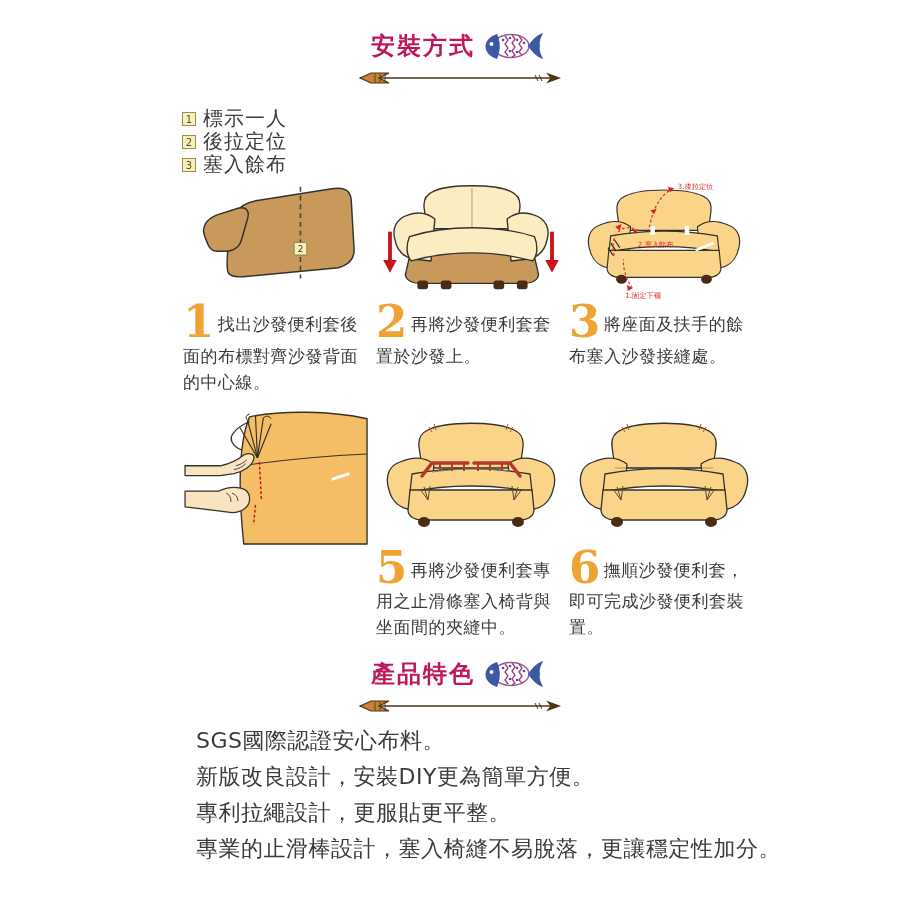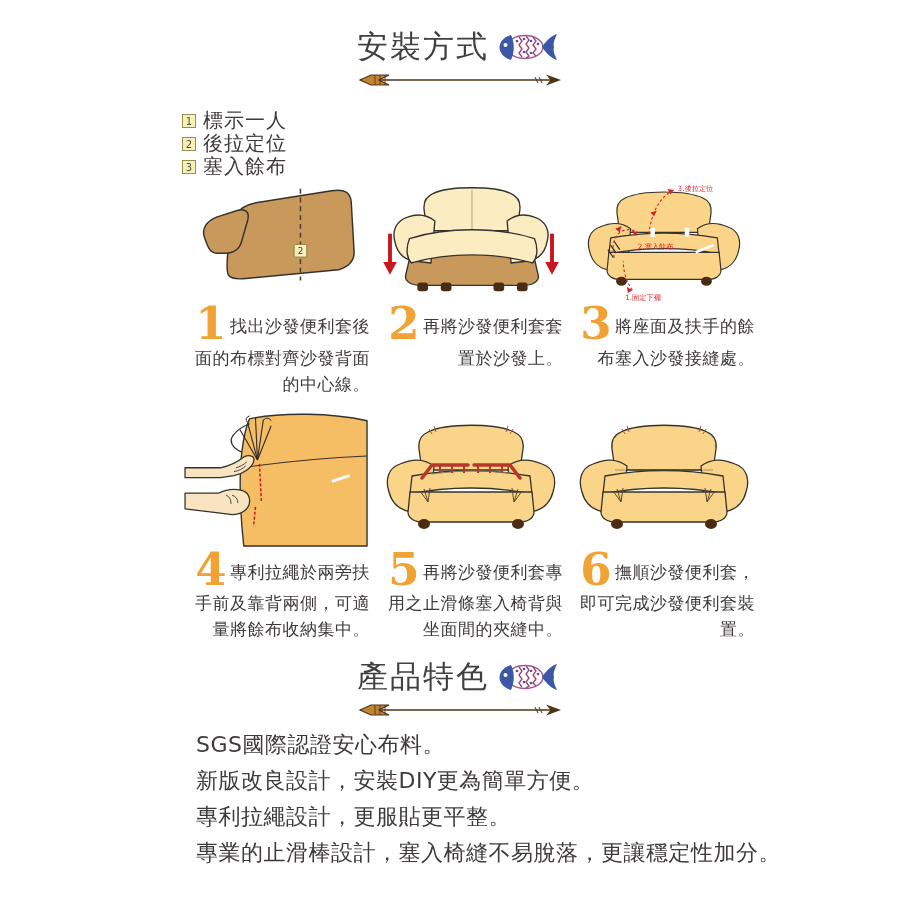--- a/index.html
+++ b/index.html
@@ -13,21 +13,21 @@
   }
   .page { width: 916px; height: 916px; position: relative; }
 
   
   .section-header { text-align: center; }
   .section-header.install { padding-top: 26px; }
   .section-header.features { }
   .header-inner { display: inline-block; }
   .header-row { display: flex; align-items: center; justify-content: center; gap: 8px; }
   .header-title {
-    font-size: 31px; font-weight: normal; color: #404040; letter-spacing: 2px;
+    font-size: 24px; font-weight: bold; color: #be185d; letter-spacing: 2px;
   }
   .header-arrow { display: block; margin: 3px auto 0 auto; }
 
   
   .legend { margin: 22px 0 2px 182px; }
   .legend-row { display: flex; align-items: center; height: 19px; margin-bottom: 4px; }
   .legend-box {
     width: 14px; height: 14px; background: #f7f0bb; border: 1px solid #98914e;
     font-size: 10px; line-height: 13px; text-align: center; color: #55502e; flex: 0 0 auto;
   }
@@ -36,21 +36,20 @@
   
   .steps-grid {
     width: 578px; margin: 2px 0 0 183px;
     display: grid; grid-template-columns: 193px 193px 192px;
   }
   .step-cell { padding-right: 6px; }
   .step-illu { display: block; }
   .step-text {
     font-size: 17px; line-height: 26px; letter-spacing: 0.5px;
     margin: 2px 0 14px 0;
-    text-align: right;
   }
   .step-num {
     font-family: "DejaVu Serif", "Liberation Serif", serif;
     font-weight: bold; font-size: 45px; line-height: 0.9;
     color: #f0a334; margin-right: 3px; vertical-align: -7px;
   }
 
   
   .features-list { margin: 14px 0 0 196px; }
   .feature-item { font-size: 22px; line-height: 23px; margin-bottom: 13px; letter-spacing: 0.5px; }
@@ -189,21 +188,20 @@
         <path d="M80,9 q5,-4 8,1" fill="none" stroke="#2a2a2a" stroke-width="1"></path>
         <line x1="76" y1="54" x2="78" y2="92" stroke="#c8161d" stroke-width="1.5" stroke-dasharray="3,2"></line>
         <line x1="72" y1="98" x2="70" y2="118" stroke="#c8161d" stroke-width="1.5" stroke-dasharray="3,2"></line>
         <path d="M0,58 L36,58 C46,56 54,52 60,47 C66,44 72,46 70,52 C68,58 60,64 50,66 L36,68 L0,68 Z" fill="#f8e4c0" stroke="#35322d" stroke-width="1.3" stroke-linejoin="round"></path>
         <path d="M52,58 C56,57 60,55 63,52" fill="none" stroke="#35322d" stroke-width="0.9"></path>
         <path d="M50,62 C55,61 59,59 62,56" fill="none" stroke="#35322d" stroke-width="0.9"></path>
         <path d="M0,84 L34,84 C38,82 44,80 50,80 C60,80 66,84 66,92 C66,100 58,106 48,106 L34,104 L0,100 Z" fill="#f8e4c0" stroke="#35322d" stroke-width="1.3" stroke-linejoin="round"></path>
         <path d="M48,86 q6,2 6,8" fill="none" stroke="#35322d" stroke-width="0.9"></path>
         <path d="M42,86 q5,2 5,9" fill="none" stroke="#35322d" stroke-width="0.9"></path>
       </svg>
-      <div class="step-text"><span class="step-num">4</span><span>專利拉繩於兩旁扶手前及靠背兩側，可適量將餘布收納集中。</span></div>
     </div>
 
     <div class="step-cell">
       <svg class="step-illu" width="190" height="137" viewBox="0 0 190 135">
         <path d="M52,20 C70,11 120,11 138,20 C145,23 148,29 147,37 L144,58 L46,58 L43,37 C42,29 45,23 52,20 Z" fill="#f9d489" stroke="#35322d" stroke-width="1.3" stroke-linejoin="round"></path>
         <path d="M24,52 C12,56 9,68 13,80 C16,92 25,99 37,100 L54,101 L58,54 C46,45 34,48 24,52 Z" fill="#f9d489" stroke="#35322d" stroke-width="1.3" stroke-linejoin="round"></path>
         <path d="M166,52 C178,56 181,68 177,80 C174,92 165,99 153,100 L136,101 L132,54 C144,45 156,48 166,52 Z" fill="#f9d489" stroke="#35322d" stroke-width="1.3" stroke-linejoin="round"></path>
         <path d="M36,64 C75,57 115,57 154,64 L156,82 C118,74 72,74 34,82 Z" fill="#f9d489" stroke="#35322d" stroke-width="1.3"></path>
         <path d="M34,80 L156,80 L158,100 C158,106 152,110 143,110 L47,110 C38,110 32,106 32,100 Z" fill="#f9d489" stroke="#35322d" stroke-width="1.3" stroke-linejoin="round"></path>
         <ellipse cx="48" cy="112" rx="6" ry="5" fill="#4a2c14"></ellipse>

